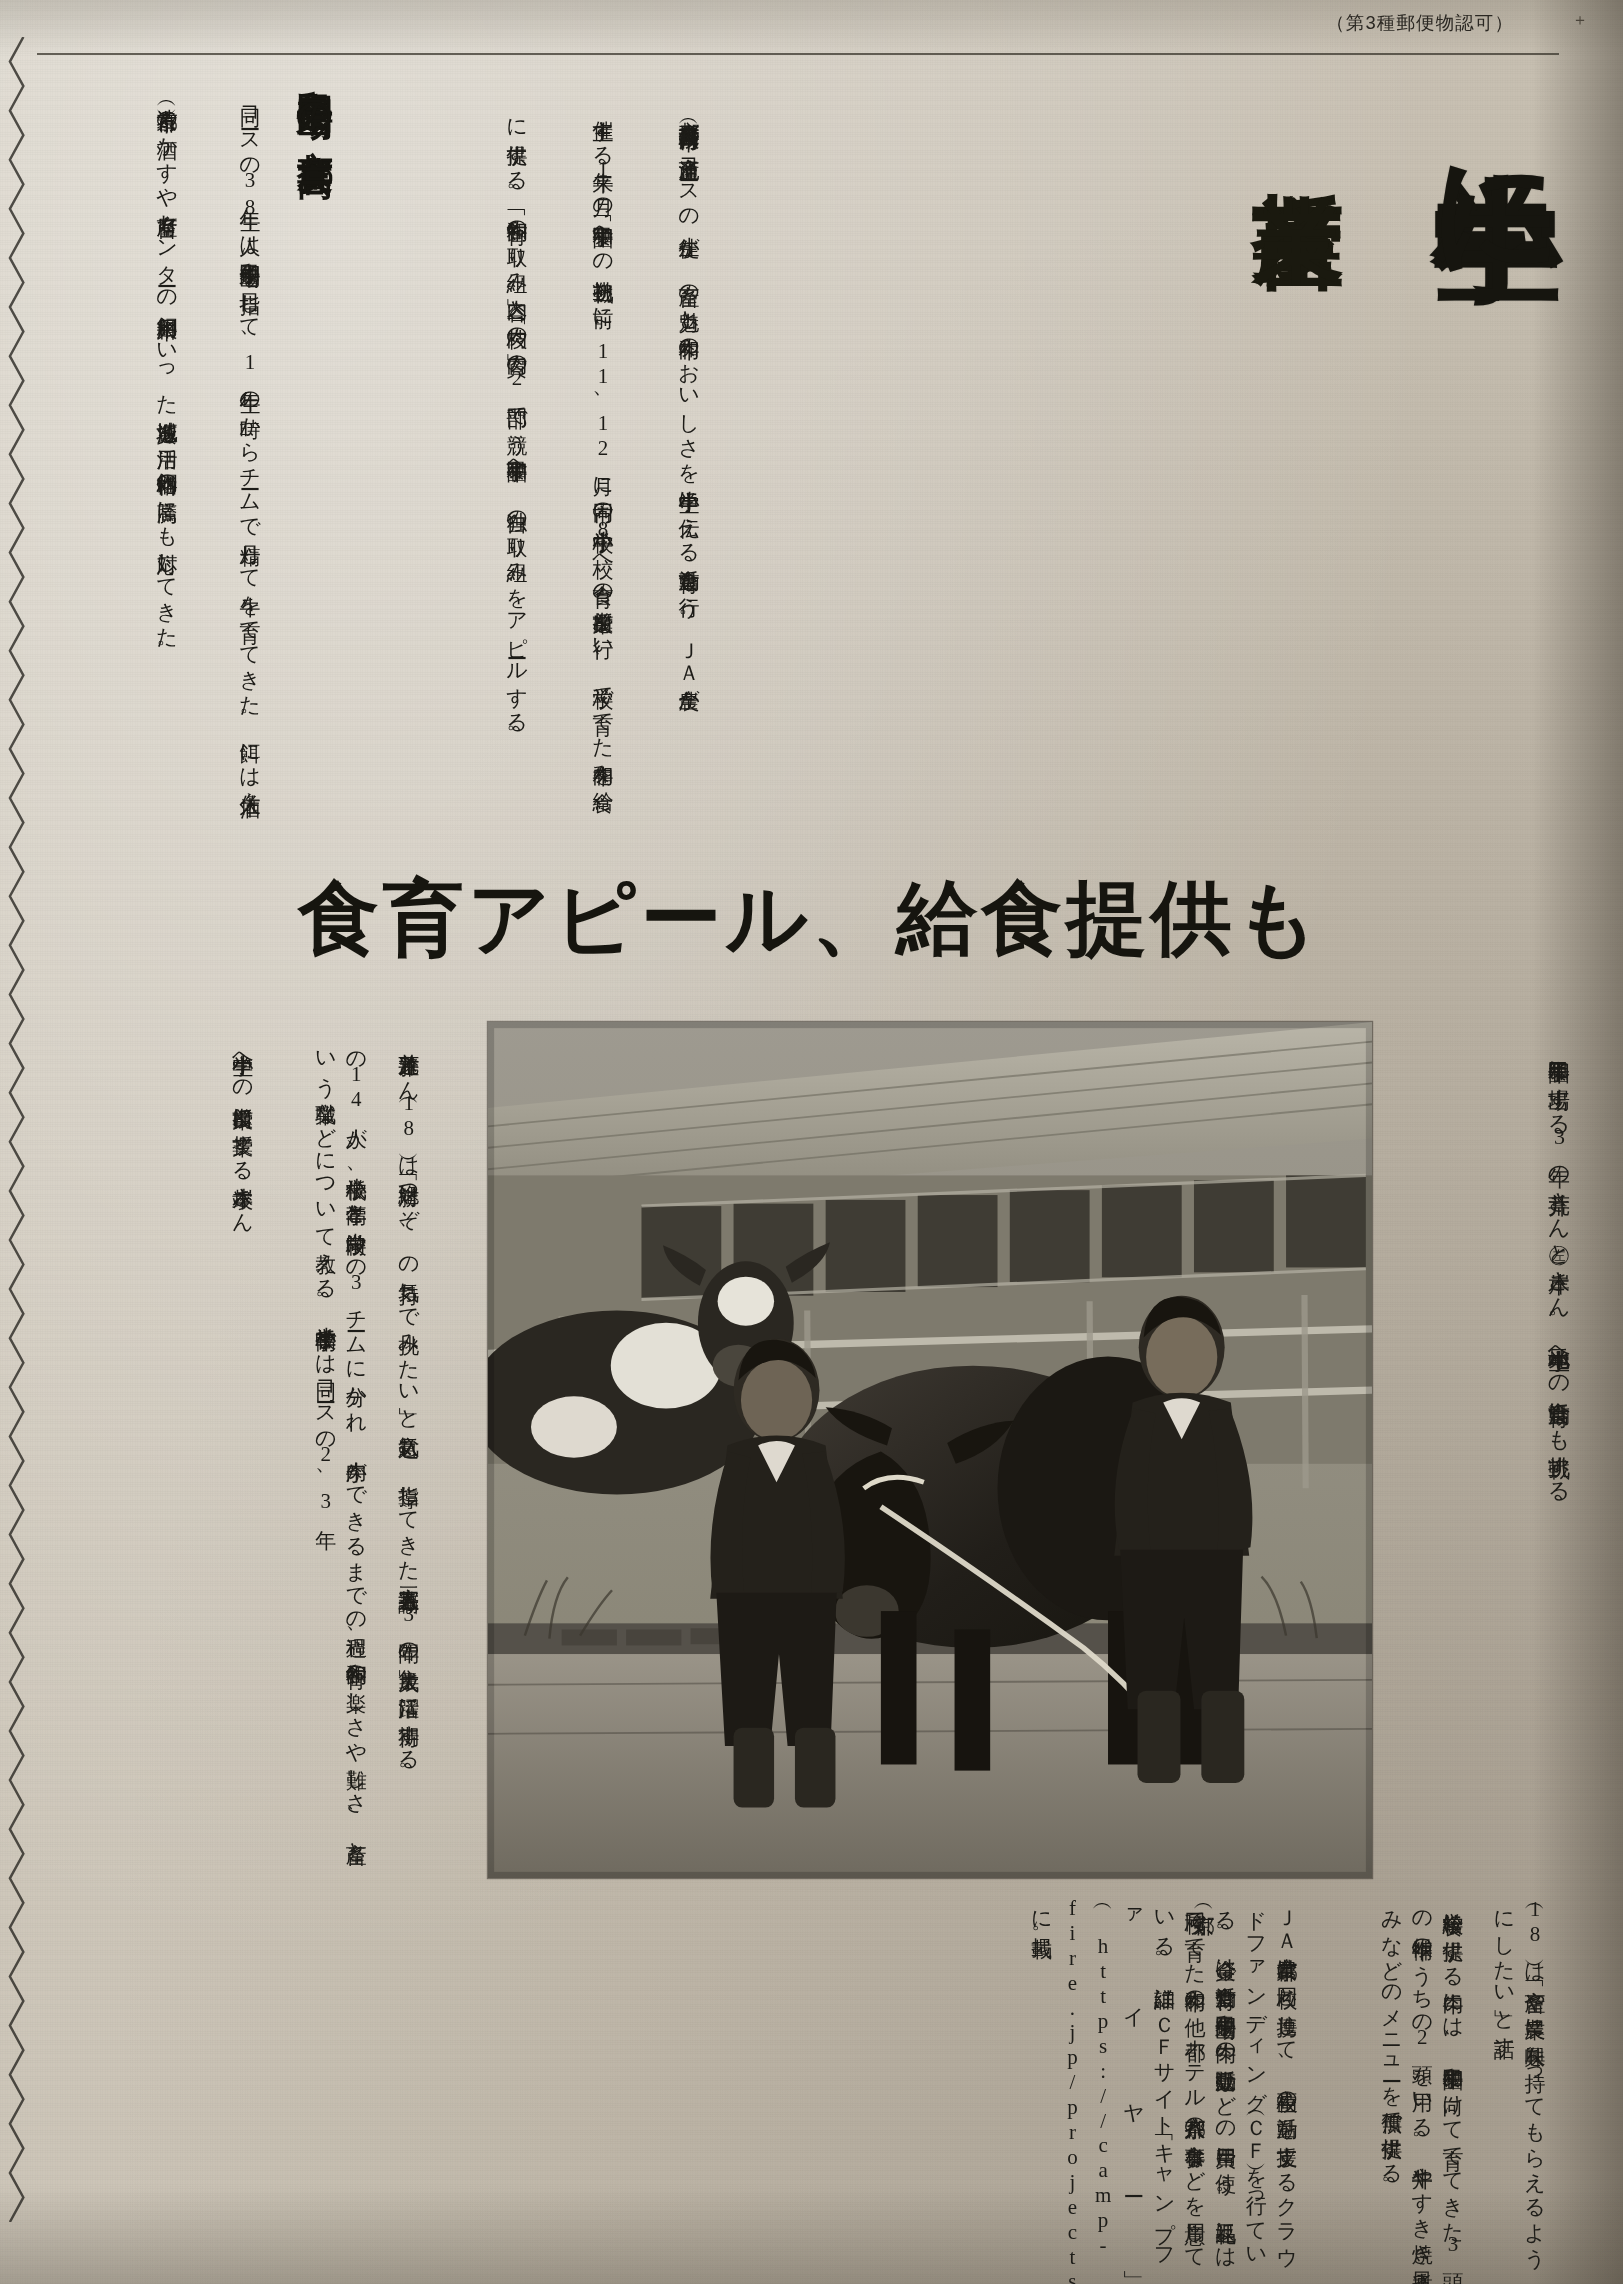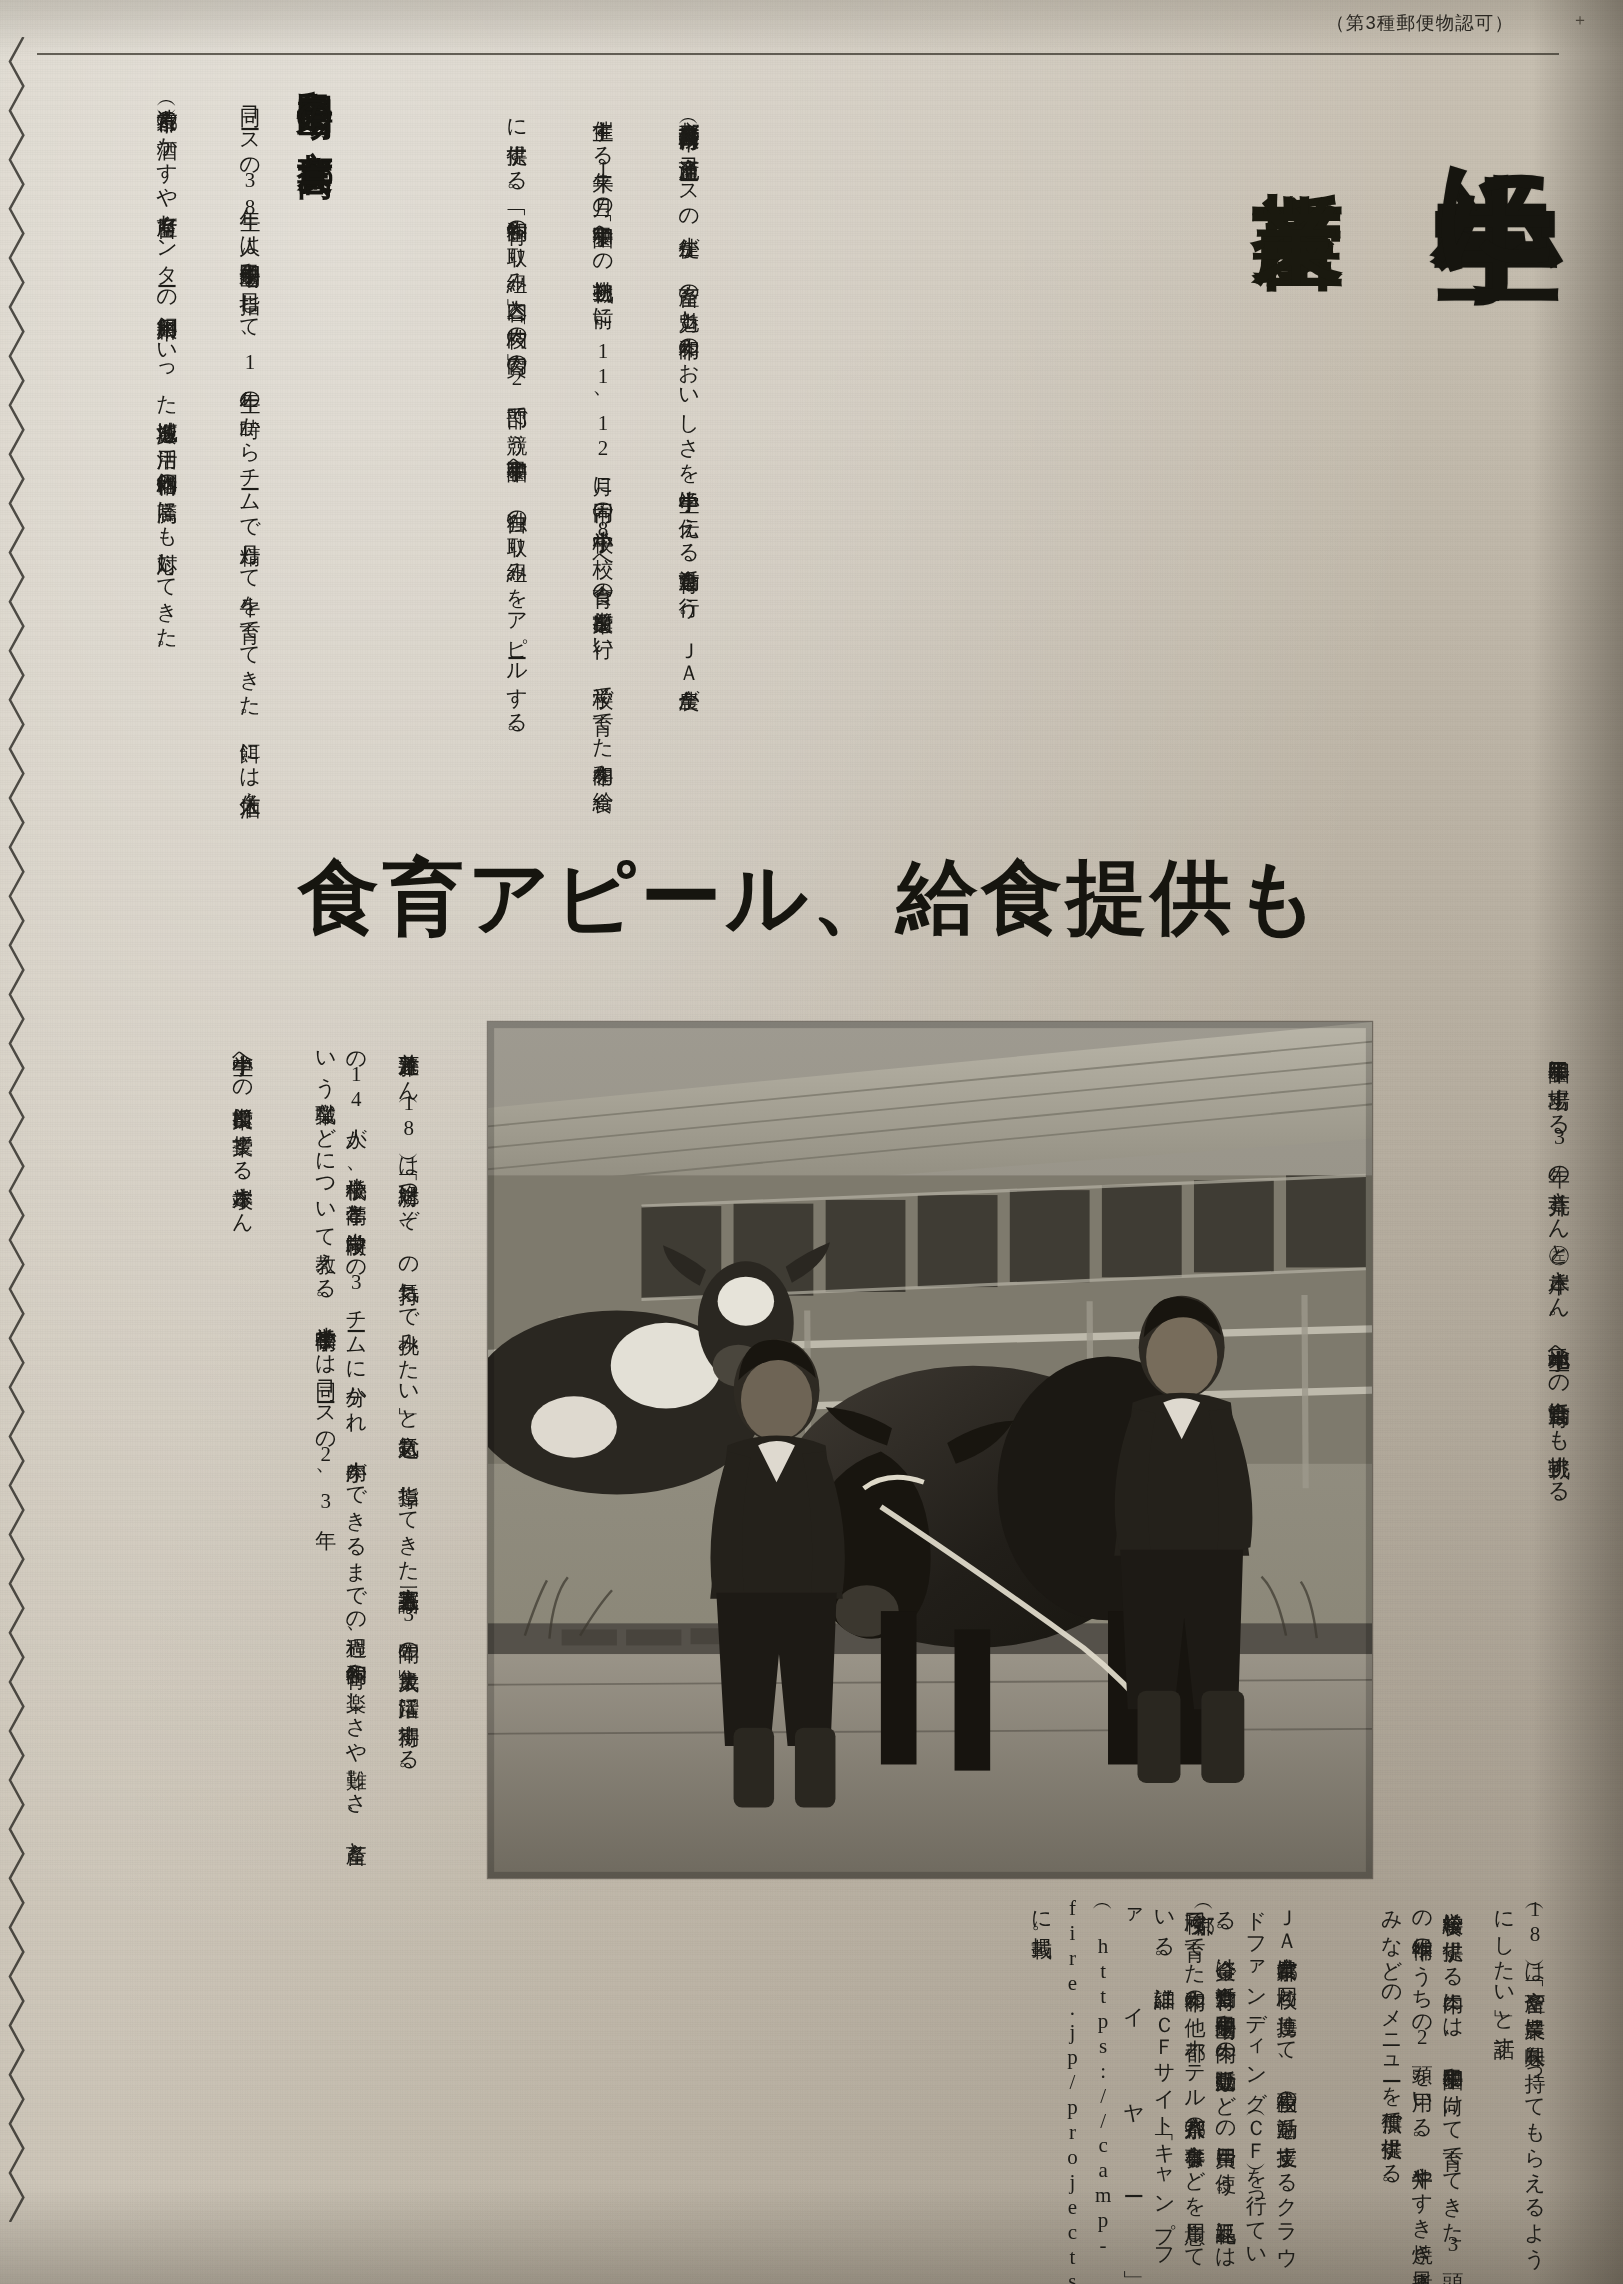--- a/index.html
+++ b/index.html
@@ -80,21 +80,21 @@
     position:absolute;
     right:264px;top:117px;
     height:657px;
     font-size:92px;
     font-weight:700;
     letter-spacing:1.2px;
     color:#1a190f;
   }
   
   #headline-band{
-    position:absolute;left:58px;top:844px;width:1264px;
+    position:absolute;left:58px;top:865px;width:1264px;
     text-align:right;
     font-size:81px;font-weight:700;letter-spacing:3.7px;
     color:#16150f;
     font-family:"Liberation Serif", serif;
   }
   
   .col{
     position:absolute;
     writing-mode:vertical-rl;
     text-orientation:upright;

